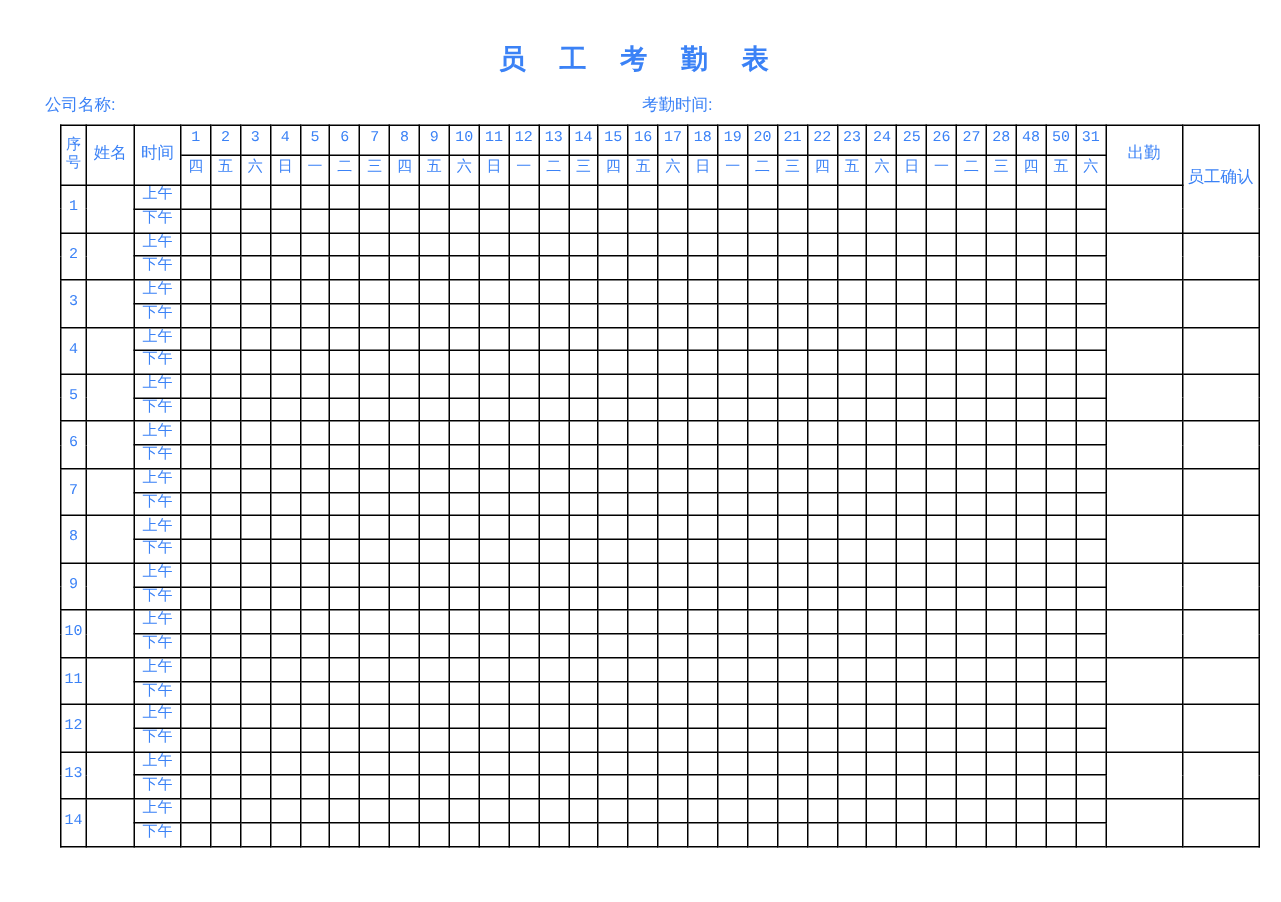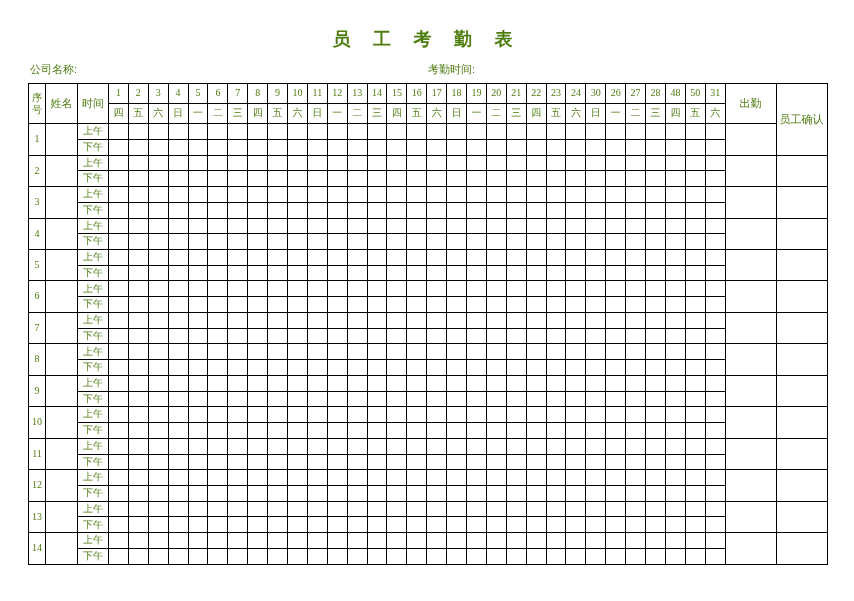--- a/index.html
+++ b/index.html
@@ -1,21 +1,21 @@
 <!DOCTYPE html>
 <html><head>
 <meta charset="utf-8">
 <style>
   html,body{margin:0;padding:0;background:#fff;}
   .page{
     position:relative;
     width:854px;height:586px;
     background:#fff;
     font-family:"Liberation Serif","DejaVu Serif",serif;
-    color:#4d7c0f;
+    color:#3b82f6;
     overflow:hidden;
   }
   .title{
     position:absolute;
     left:0;top:27px;width:854px;
     text-align:center;
     font-size:18px;
     font-weight:bold;
     letter-spacing:9px;
     font-family:"Liberation Serif","DejaVu Serif",serif;
@@ -24,25 +24,25 @@
     position:absolute;
     top:62px;
     font-size:11px;
     font-weight:normal;
     font-family:"Liberation Sans","DejaVu Sans",sans-serif;
   }
   .label.company{left:30px;}
   .label.period{left:428px;}
   table.att{
     position:absolute;
-    left:28px;top:83px;
+    left:40px;top:83px;
     border-collapse:collapse;
     table-layout:fixed;
     width:799px;height:482px;
-    font-family:Liberation Serif, serif;
+    font-family:Liberation Mono, monospace;
   }
   table.att th,table.att td{
     border:1px solid #000;
     padding:0;
     margin:0;
     text-align:center;
     vertical-align:middle;
     font-weight:normal;
     font-size:10px;
     line-height:1.05;
@@ -124,21 +124,21 @@
           <th>15</th>
           <th>16</th>
           <th>17</th>
           <th>18</th>
           <th>19</th>
           <th>20</th>
           <th>21</th>
           <th>22</th>
           <th>23</th>
           <th>24</th>
-          <th>30</th>
+          <th>25</th>
           <th>26</th>
           <th>27</th>
           <th>28</th>
           <th>48</th>
           <th>50</th>
           <th>31</th>
           <th rowspan="2" class="cn">出勤</th>
           <th rowspan="4" class="cn">员工确认</th>
         </tr>
         <tr class="hdr">

